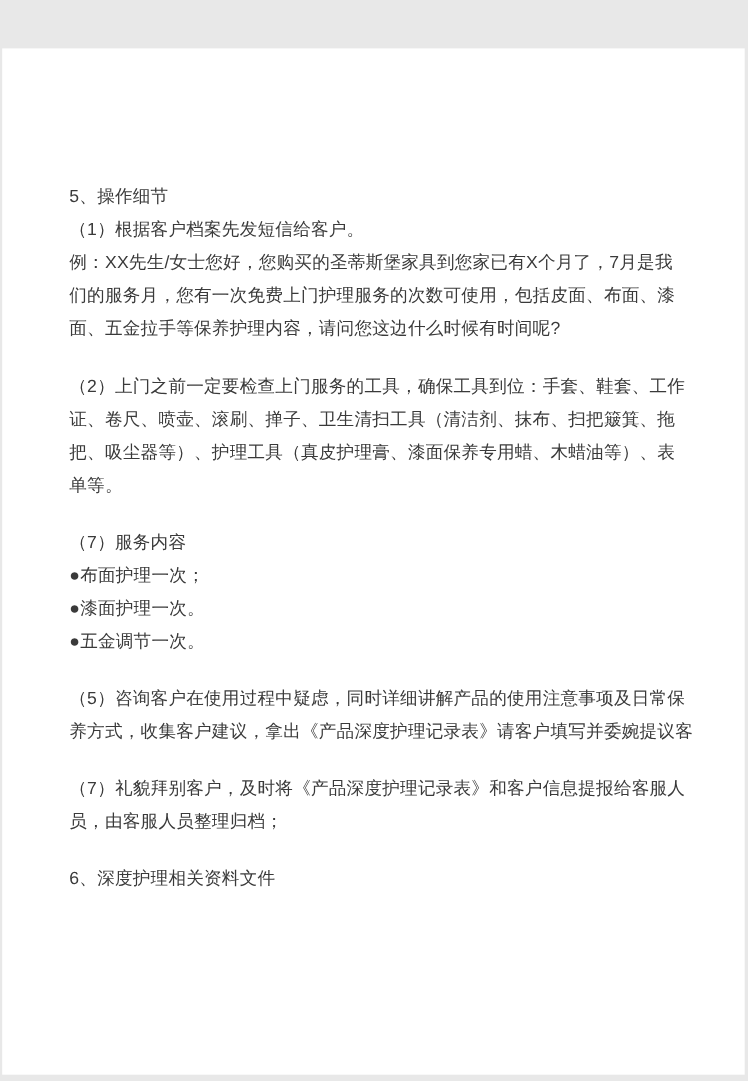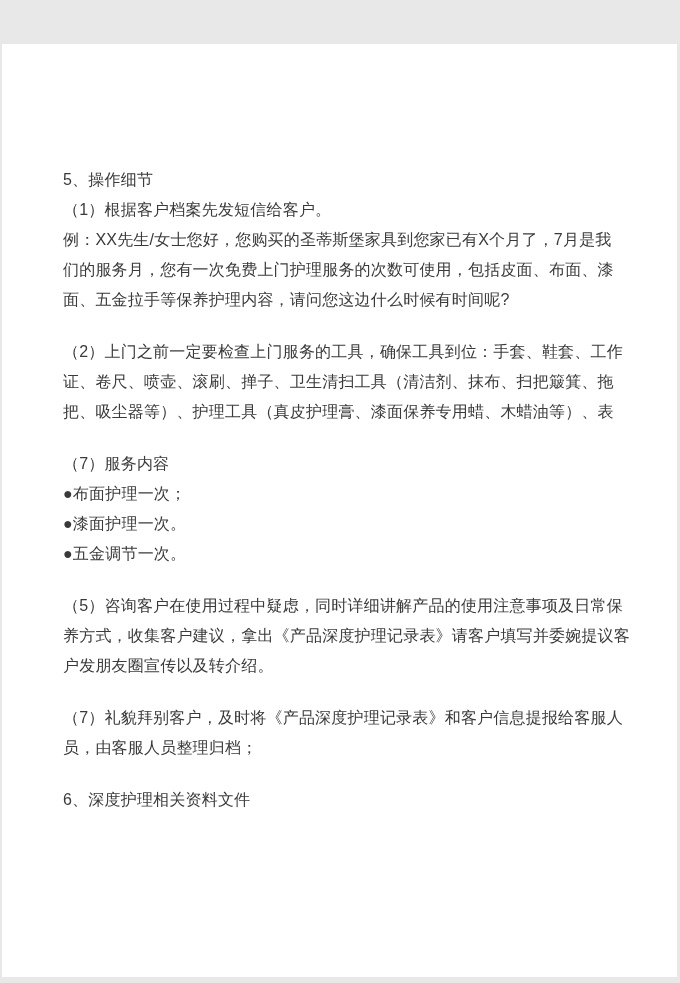--- a/index.html
+++ b/index.html
@@ -49,31 +49,31 @@
         <div class="text-line">5、操作细节</div>
         <div class="text-line">（1）根据客户档案先发短信给客户。</div>
         <div class="text-line">例：XX先生/女士您好，您购买的圣蒂斯堡家具到您家已有X个月了，7月是我</div>
         <div class="text-line">们的服务月，您有一次免费上门护理服务的次数可使用，包括皮面、布面、漆</div>
         <div class="text-line">面、五金拉手等保养护理内容，请问您这边什么时候有时间呢?</div>
       </div>
       <div class="para">
         <div class="text-line">（2）上门之前一定要检查上门服务的工具，确保工具到位：手套、鞋套、工作</div>
         <div class="text-line">证、卷尺、喷壶、滚刷、掸子、卫生清扫工具（清洁剂、抹布、扫把簸箕、拖</div>
         <div class="text-line">把、吸尘器等）、护理工具（真皮护理膏、漆面保养专用蜡、木蜡油等）、表</div>
+        <div class="text-line">单等。</div>
       </div>
       <div class="para">
         <div class="text-line">（7）服务内容</div>
         <div class="text-line">●布面护理一次；</div>
         <div class="text-line">●漆面护理一次。</div>
         <div class="text-line">●五金调节一次。</div>
       </div>
       <div class="para">
         <div class="text-line">（5）咨询客户在使用过程中疑虑，同时详细讲解产品的使用注意事项及日常保</div>
         <div class="text-line">养方式，收集客户建议，拿出《产品深度护理记录表》请客户填写并委婉提议客</div>
-        <div class="text-line">户发朋友圈宣传以及转介绍。</div>
       </div>
       <div class="para">
         <div class="text-line">（7）礼貌拜别客户，及时将《产品深度护理记录表》和客户信息提报给客服人</div>
         <div class="text-line">员，由客服人员整理归档；</div>
       </div>
       <div class="para">
         <div class="text-line">6、深度护理相关资料文件</div>
       </div>
     </div>
 </div>

